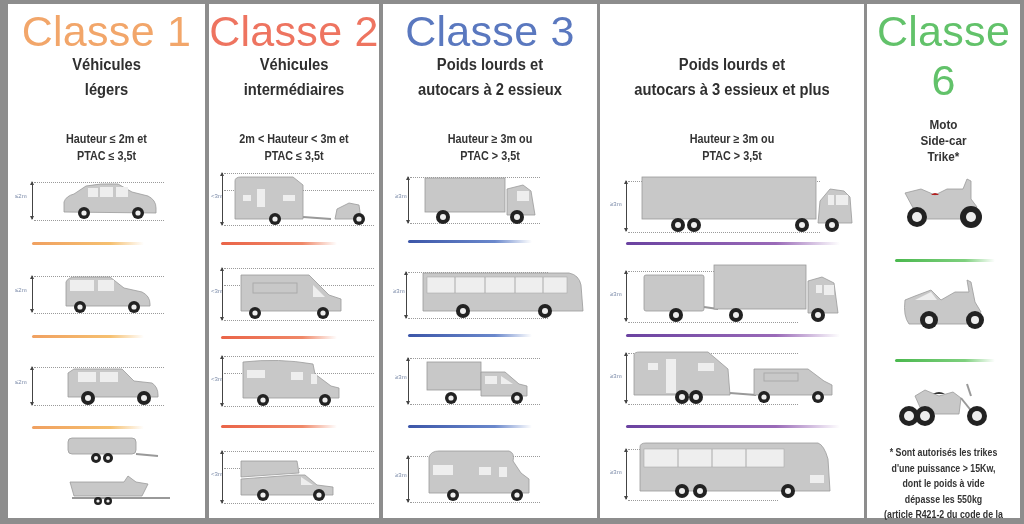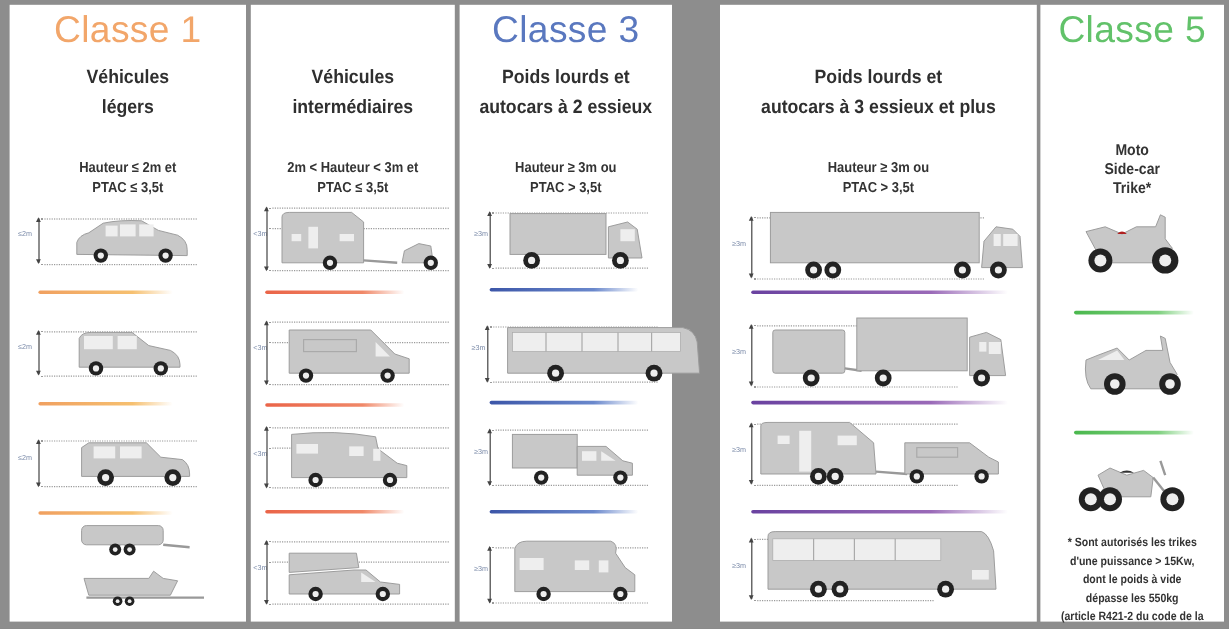--- a/index.html
+++ b/index.html
@@ -1,20 +1,20 @@
 <!DOCTYPE html>
 <html><head>
 <meta charset="utf-8">
 <style>
   * { box-sizing: border-box; margin: 0; padding: 0; }
   html, body { width: 1024px; height: 524px; overflow: hidden; background: #8a8a8a; }
   body { font-family: "Liberation Sans", sans-serif; position: relative; }
   .board { position: absolute; left: 0; top: 0; width: 1024px; height: 524px; background: #8d8d8d; }
   .col { position: absolute; top: 4px; height: 514px; background: #ffffff; }
-  .col-title { position: absolute; left: 0; right: 0; top: 3px; text-align: center; font-size: 31px; font-weight: normal; letter-spacing: 0.3px; }
+  .col-title { position: absolute; left: 0; right: 0; top: 3px; text-align: center; font-size: 43px; font-weight: normal; letter-spacing: 0.3px; }
   .col-sub { position: absolute; left: 0; right: 0; top: 48px; text-align: center; font-family: "Liberation Sans", sans-serif; font-weight: bold; font-size: 16px; line-height: 25px; color: #2f2f2f; transform: scaleX(0.92); }
   .col-crit { position: absolute; left: 0; right: 0; top: 127px; text-align: center; font-weight: bold; font-size: 12px; line-height: 17px; color: #333; transform: scaleX(0.9); }
   .row { position: absolute; left: 0; right: 0; }
   .hlabel { position: absolute; font-size: 6px; color: #7a8aa8; }
   .arrow { position: absolute; width: 1px; background: #444; }
   .arrow::before, .arrow::after { content: ""; position: absolute; left: -2px; border-left: 2.5px solid transparent; border-right: 2.5px solid transparent; }
   .arrow::before { top: -1px; border-bottom: 4px solid #444; }
   .arrow::after { bottom: -1px; border-top: 4px solid #444; }
   .dotline { position: absolute; height: 0; border-top: 1px dotted #9a9a9a; }
   .sep { position: absolute; height: 3px; border-radius: 2px; }
@@ -102,20 +102,21 @@
       <path d="M6 8 L60 8 L64 2 L72 8 L84 10 L78 22 L10 22 Z" fill="#c8c8c8" stroke="#9a9a9a" stroke-width="0.8"></path>
       <line x1="8" y1="24" x2="106" y2="24" stroke="#999" stroke-width="2"></line>
       <circle cx="34" cy="27" r="4" fill="#222"></circle>
         <circle cx="34" cy="27" r="1.6" fill="#eee"></circle>
       <circle cx="44" cy="27" r="4" fill="#222"></circle>
         <circle cx="44" cy="27" r="1.6" fill="#eee"></circle>
     </svg>
   </div>
 
   <div class="col" style="left:209px; width:170px;">
+    <div class="col-title" style="color:#ee7460;">Classe 2</div>
     <div class="col-sub">
       <div>Véhicules</div>
       <div>intermédiaires</div>
     </div>
     <div class="col-crit">
       <div>2m &lt; Hauteur &lt; 3m et</div>
       <div>PTAC ≤ 3,5t</div>
     </div>
 
     <div class="row" style="top:167px; height:56px;">
@@ -187,21 +188,21 @@
         <path d="M4 22 L58 18 L68 18 L80 28 L96 30 L96 38 L4 38 Z" fill="#c8c8c8" stroke="#9a9a9a" stroke-width="0.8"></path>
         <path d="M64 20 L76 28 L64 28 Z" fill="#eee"></path>
         <circle cx="26" cy="38" r="6" fill="#222"></circle>
           <circle cx="26" cy="38" r="2.6" fill="#eee"></circle>
         <circle cx="82" cy="38" r="6" fill="#222"></circle>
           <circle cx="82" cy="38" r="2.6" fill="#eee"></circle>
       </svg>
     </div>
   </div>
 
-  <div class="col" style="left:383px; width:177px;padding-left:24px;">
+  <div class="col" style="left:383px; width:214px;padding-left:24px;">
     <div class="col-title" style="color:#5a78bf;">Classe 3</div>
     <div class="col-sub">
       <div>Poids lourds et</div>
       <div>autocars à 2 essieux</div>
     </div>
     <div class="col-crit">
       <div>Hauteur ≥ 3m ou</div>
       <div>PTAC &gt; 3,5t</div>
     </div>
 
@@ -373,21 +374,21 @@
           <circle cx="44" cy="50" r="3" fill="#eee"></circle>
         <circle cx="62" cy="50" r="7" fill="#222"></circle>
           <circle cx="62" cy="50" r="3" fill="#eee"></circle>
         <circle cx="150" cy="50" r="7" fill="#222"></circle>
           <circle cx="150" cy="50" r="3" fill="#eee"></circle>
       </svg>
     </div>
   </div>
 
   <div class="col" style="left:867px; width:153px;">
-    <div class="col-title" style="color:#62c26a;">Classe 5</div>
+    <div class="col-title" style="color:#62c26a;">Classe 6</div>
     <div class="col-crit" style="top:113px; font-size:13px; line-height:16px;">
       <div>Moto</div>
       <div>Side-car</div>
       <div>Trike*</div>
     </div>
 
     <svg class="veh" style="left:34px; top:173px;" width="88" height="54" viewBox="0 0 88 54">
       <path d="M4 16 L20 12 L34 18 L46 12 L62 12 L66 2 L70 4 L70 22 L76 30 L62 42 L18 42 Z" fill="#c8c8c8" stroke="#9a9a9a" stroke-width="0.8"></path>
       <path d="M30 18 Q34 14 38 18 Z" fill="#b02020"></path>
       <circle cx="16" cy="40" r="10" fill="#222"></circle>

